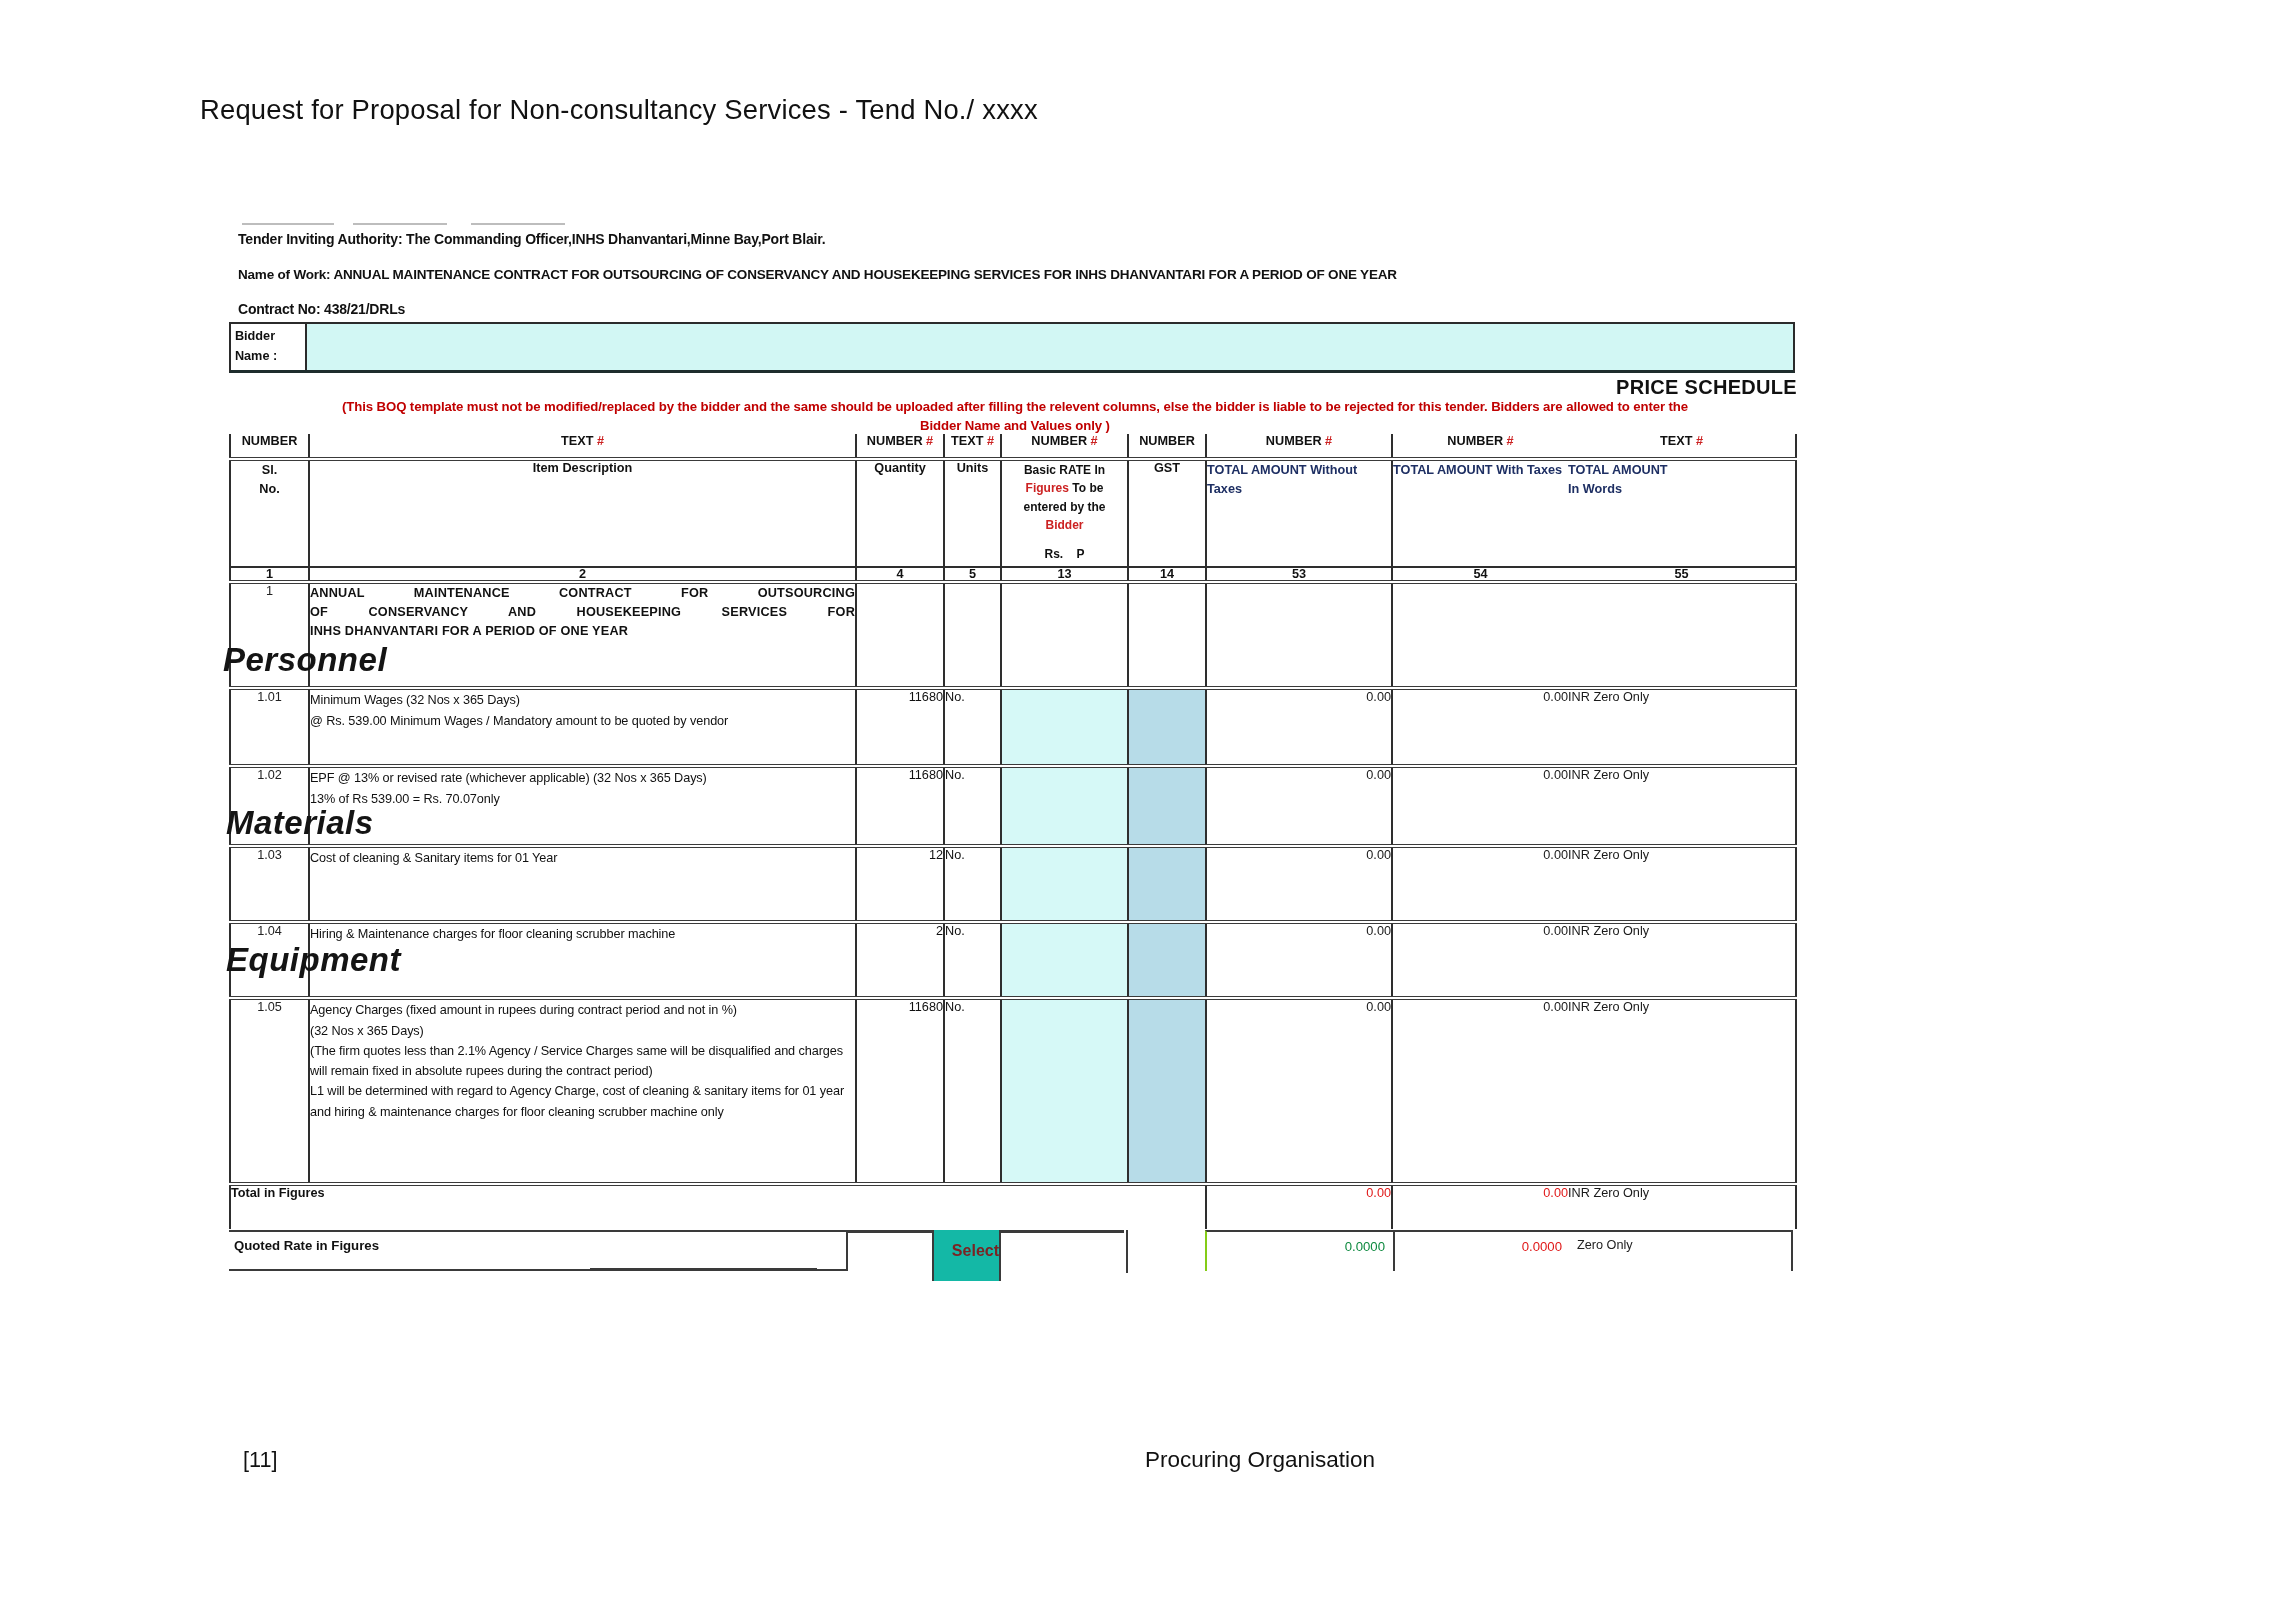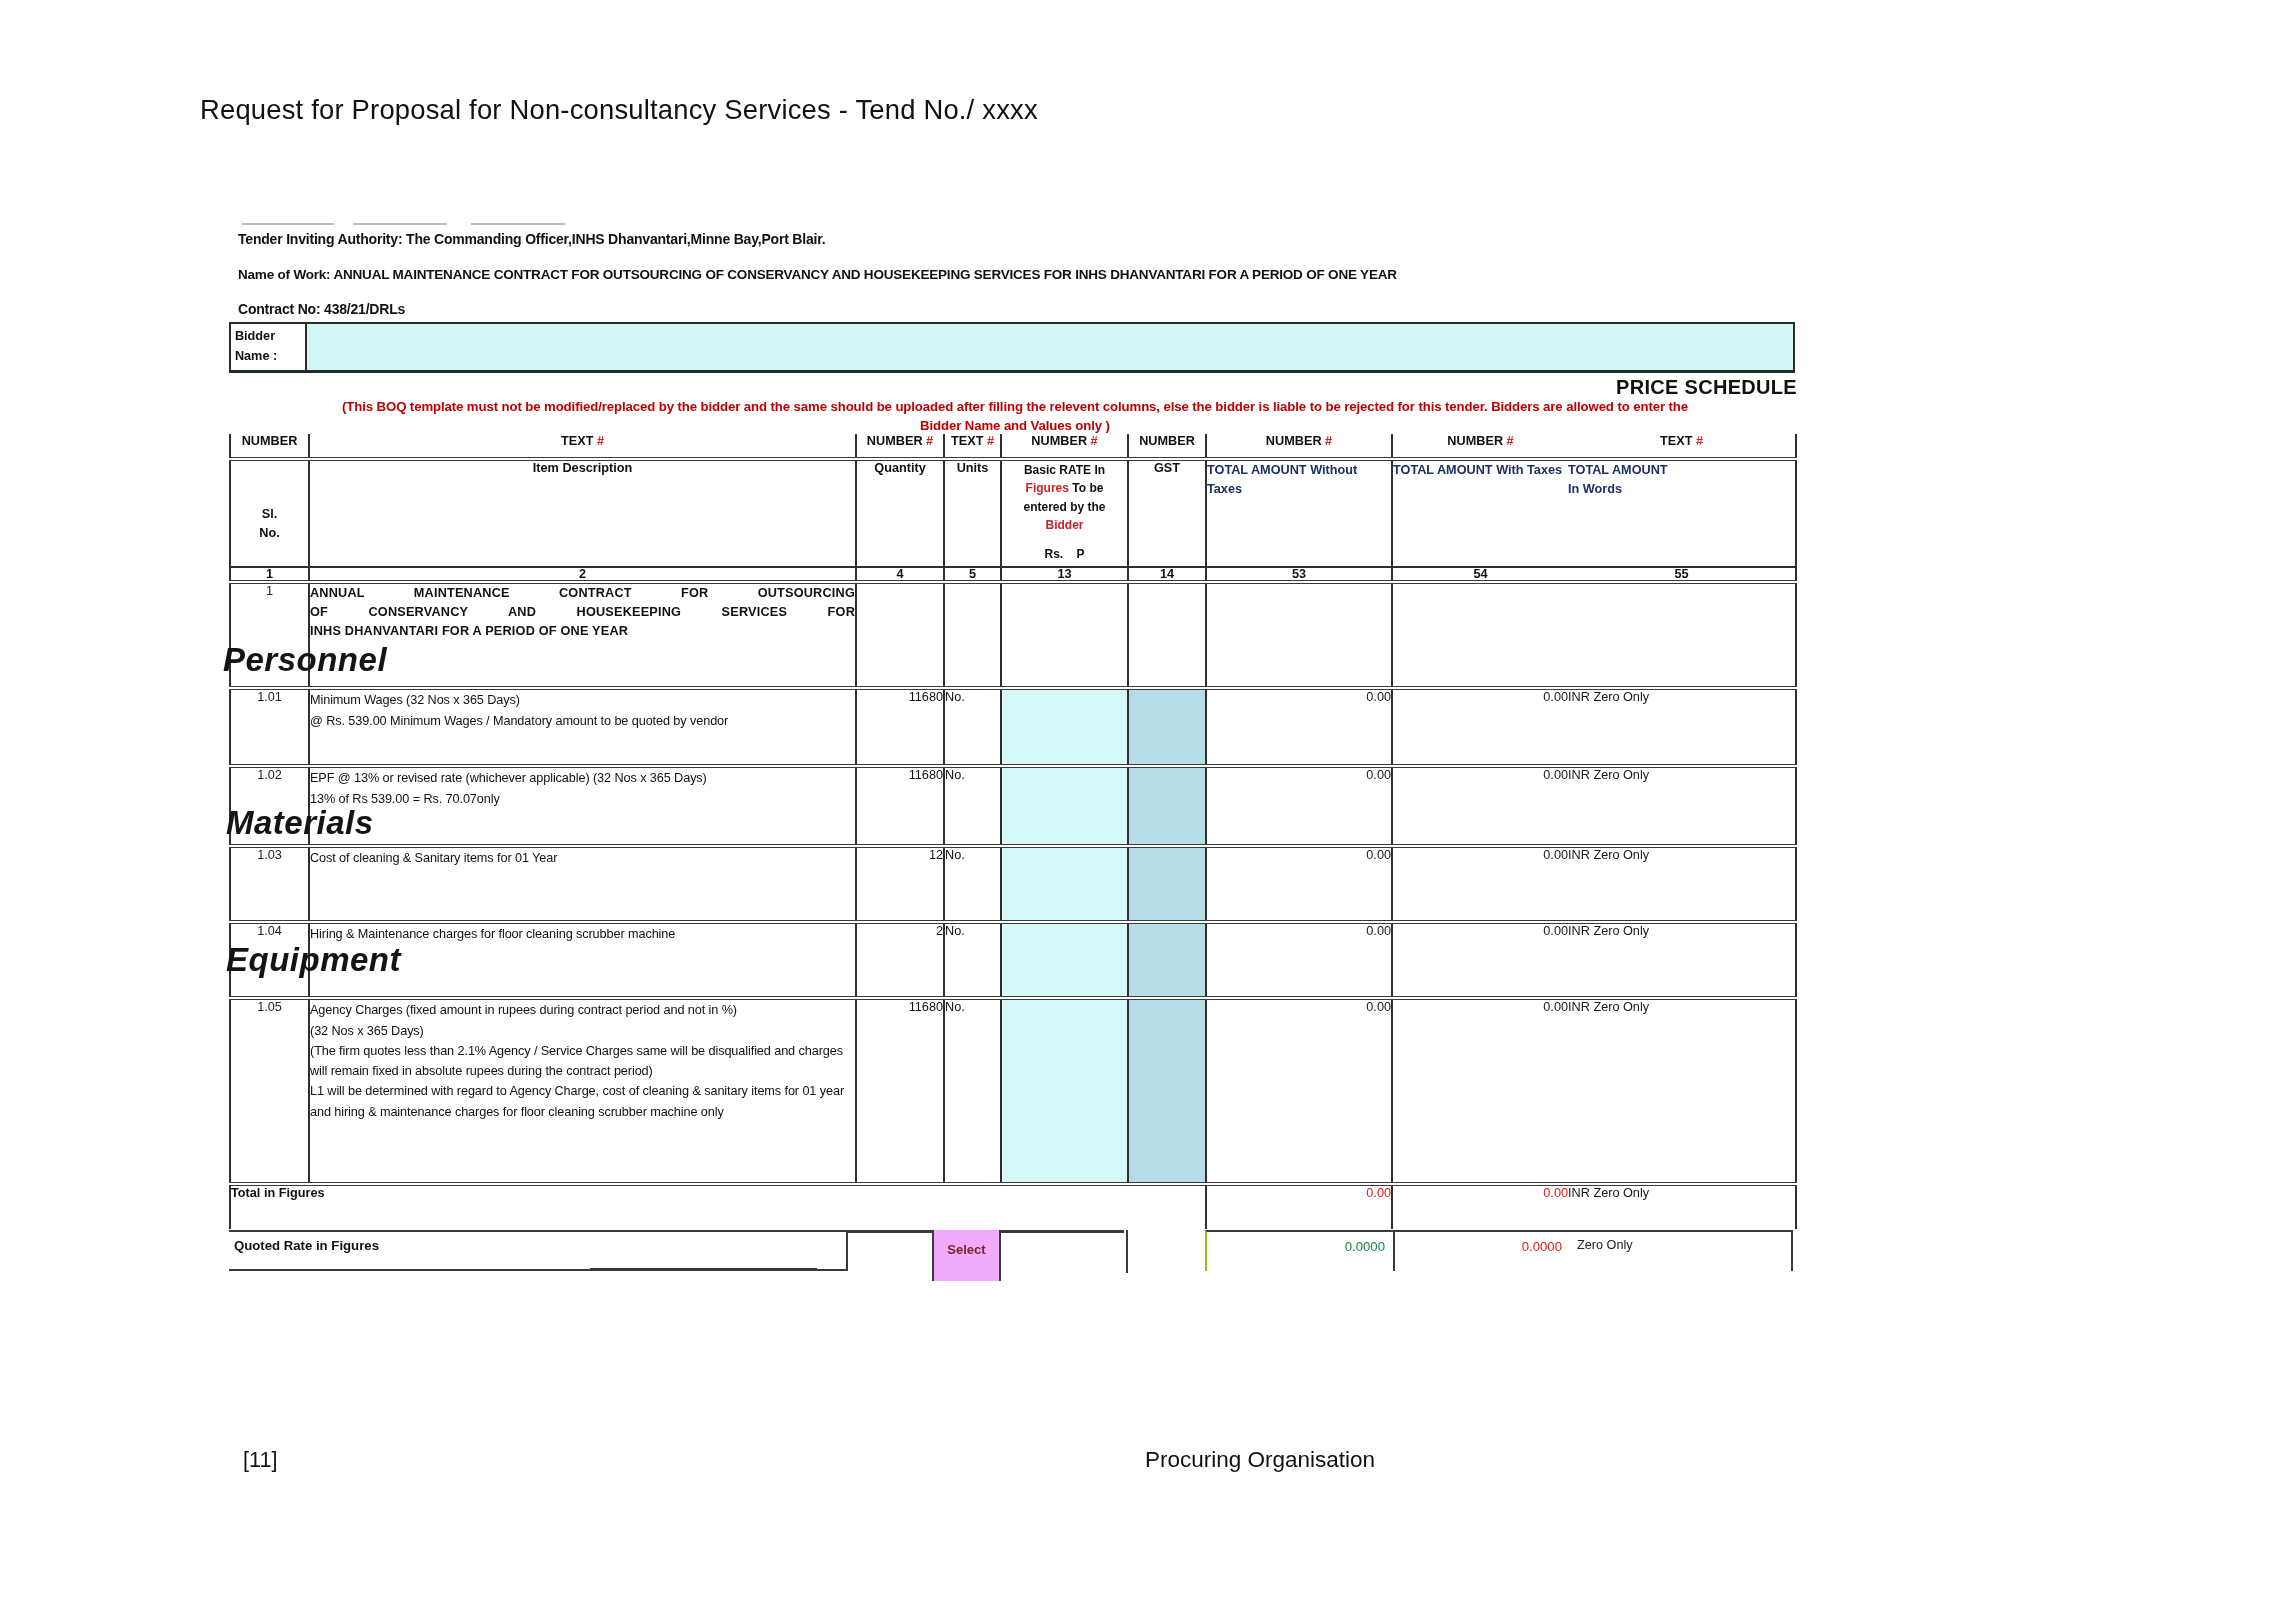--- a/index.html
+++ b/index.html
@@ -33,21 +33,21 @@
   .boq td.nodiv{border-right:none;}
   tr.sep-double td{border-top:4.9px double #3a3a3a;}
   tr.sep-thin td{border-top:2px solid #2e2e2e;}
   .r-types{height:24.5px}.r-head{height:108px}.r-nums{height:14.7px}.r-item1{height:106px}
   .r-i101{height:78px}.r-i102{height:80px}.r-i103{height:76px}.r-i104{height:76px}
   .r-i105{height:186px}.r-total{height:45px}
   .tcell{text-align:center;font-weight:bold;font-size:12.3px;padding-top:3.9px;}
   .hash{color:#cc2222;}
   .red{color:#cc2222;}
   .hc{text-align:center;font-weight:bold;font-size:12.7px;padding-top:2.9px;}
-  .hc .stack{white-space:pre-line;line-height:1.5;margin-top:44px;}
+  .hc .stack{white-space:pre-line;line-height:1.5;}
   .rate-h div{line-height:1.55;font-size:12px;}
   .rate-h .rs{margin-top:9.8px;white-space:pre;}
   .navy{color:#1e2f63;text-align:left;padding:2.9px 3.9px;line-height:1.5;font-size:12.3px;}
   .navy .stack{white-space:pre-line;}
   .t55pad{padding-left:9.8px;}
   .ncell{text-align:center;font-weight:bold;font-size:11.3px;line-height:12.7px;}
   .sl-cell{text-align:center;font-size:12.3px;padding-top:2.9px;color:#222;}
   .sl-small{font-size:11.3px;}
   .desc1{font-weight:bold;font-size:14.7px;padding:4.9px 8.8px;line-height:1.5;letter-spacing:0.2px;}
   .jline{text-align:justify;text-align-last:justify;}
@@ -60,23 +60,23 @@
   .amt54{padding-right:2px;}
   .words{font-size:12.3px;padding:4.9px 0 0 17.6px;color:#1a1a1a;}
   .totlabel{font-weight:bold;font-size:13.2px;padding:4.9px 0 0 4.9px;}
   .amt-red{color:#e01818;}
   
   .quoted{left:229px;top:1230px;width:1568px;height:57px;}
   .q-label{left:0;top:0;width:619px;height:41px;border-top:2.9px solid #3a3a3a;
     border-bottom:2.9px solid #3a3a3a;border-right:2px solid #3a3a3a;box-sizing:border-box;
     font-weight:bold;font-size:13.2px;padding:5.9px 0 0 4.9px;}
   .q-topstrip{left:617px;top:0;width:278px;height:2.9px;background:#3a3a3a;}
-  .q-select{left:703px;top:0;width:69px;height:51px;background:#f0abfc;
+  .q-select{left:703px;top:0;width:69px;height:51px;background:#14b8a6;
     border-left:2px solid #3a3a3a;border-right:2px solid #3a3a3a;box-sizing:border-box;
-    text-align:center;padding-top:11.8px;font-weight:bold;font-size:13px;color:#7b2323;}
+    text-align:right;padding-top:11.8px;font-weight:bold;font-size:16px;color:#7b2323;}
   .q-vline{left:897px;top:0;width:2px;height:43px;background:#3a3a3a;}
   .q-right{left:976px;top:0;width:588px;height:41px;border-top:2.9px solid #3a3a3a;
     border-left:2px solid #84cc16;border-right:2px solid #3a3a3a;box-sizing:border-box;}
   .q-div{left:186px;top:0;width:2px;height:100%;background:#3a3a3a;}
   .q-green{left:0;top:6.9px;width:178px;text-align:right;font-size:13.2px;color:#0f8a40;}
   .q-red{left:188px;top:6.9px;width:167px;text-align:right;font-size:13.2px;color:#e01818;}
   .q-words{left:370px;top:5.9px;font-size:12.7px;color:#222;}
   .q-bottomstrip{left:361px;top:38px;width:227px;height:2.9px;background:#3a3a3a;}
   
   .section-h{font-weight:bold;font-style:italic;font-size:33px;color:#141414;letter-spacing:0.5px;}

